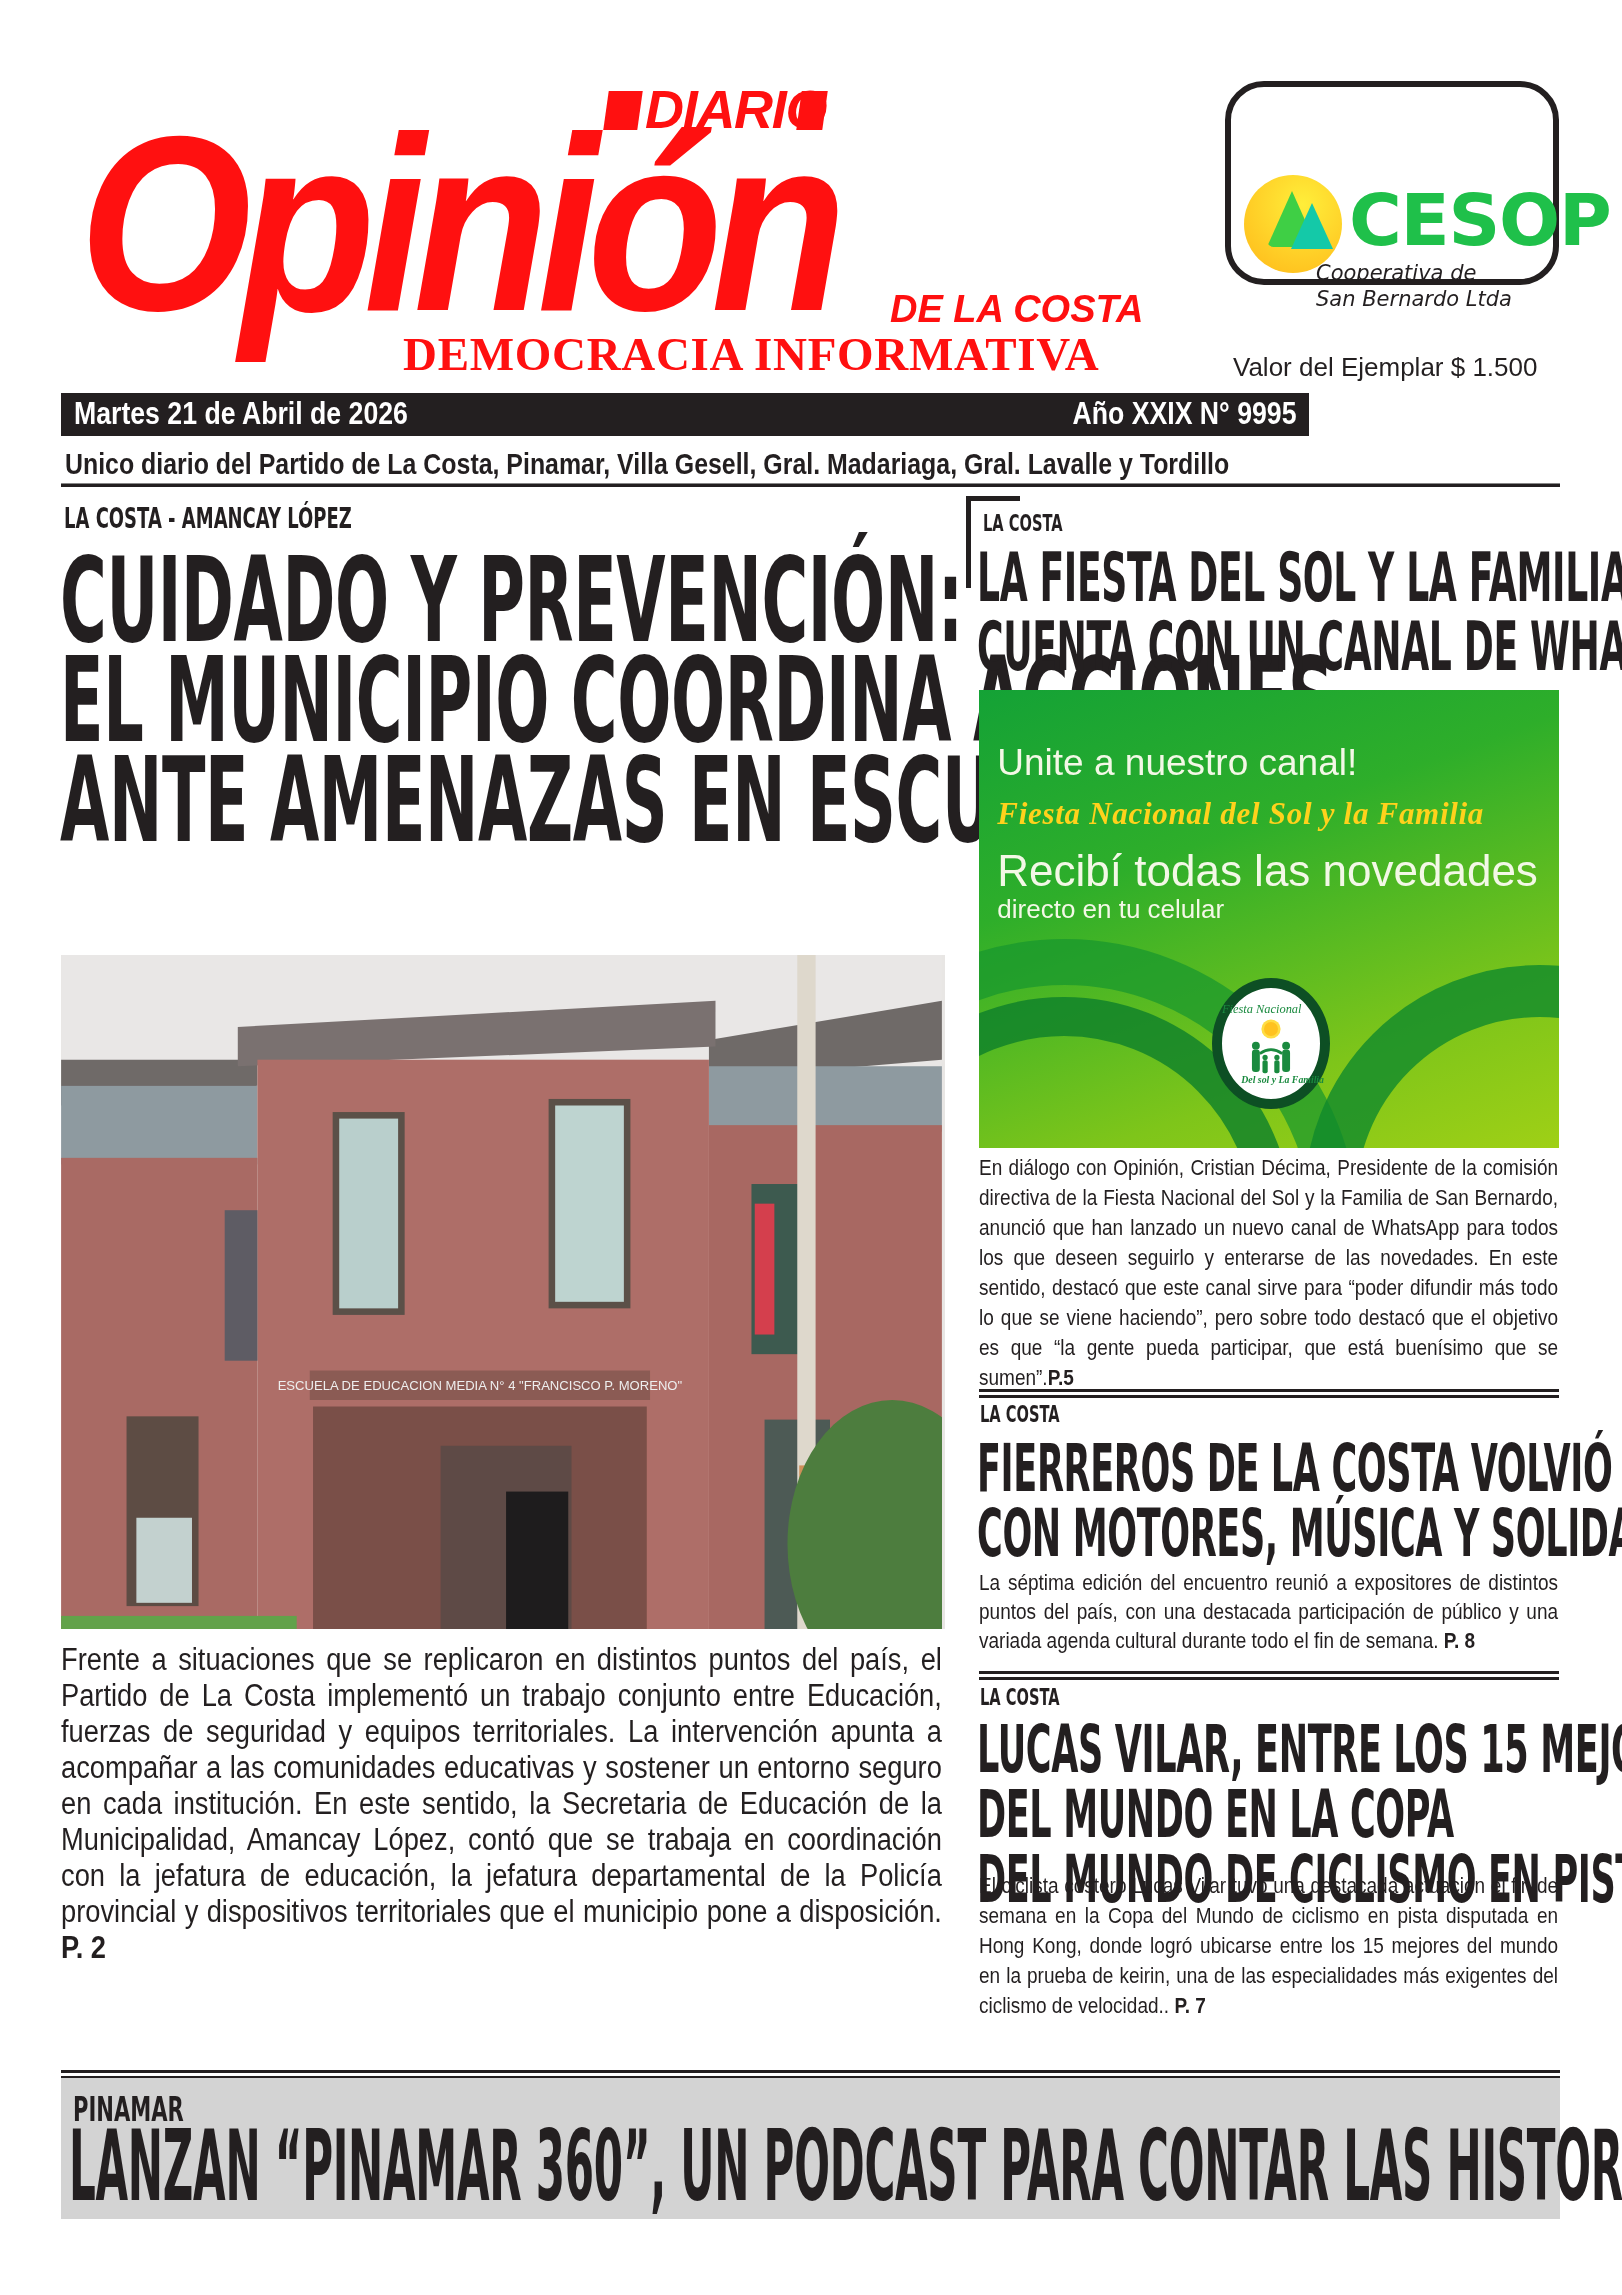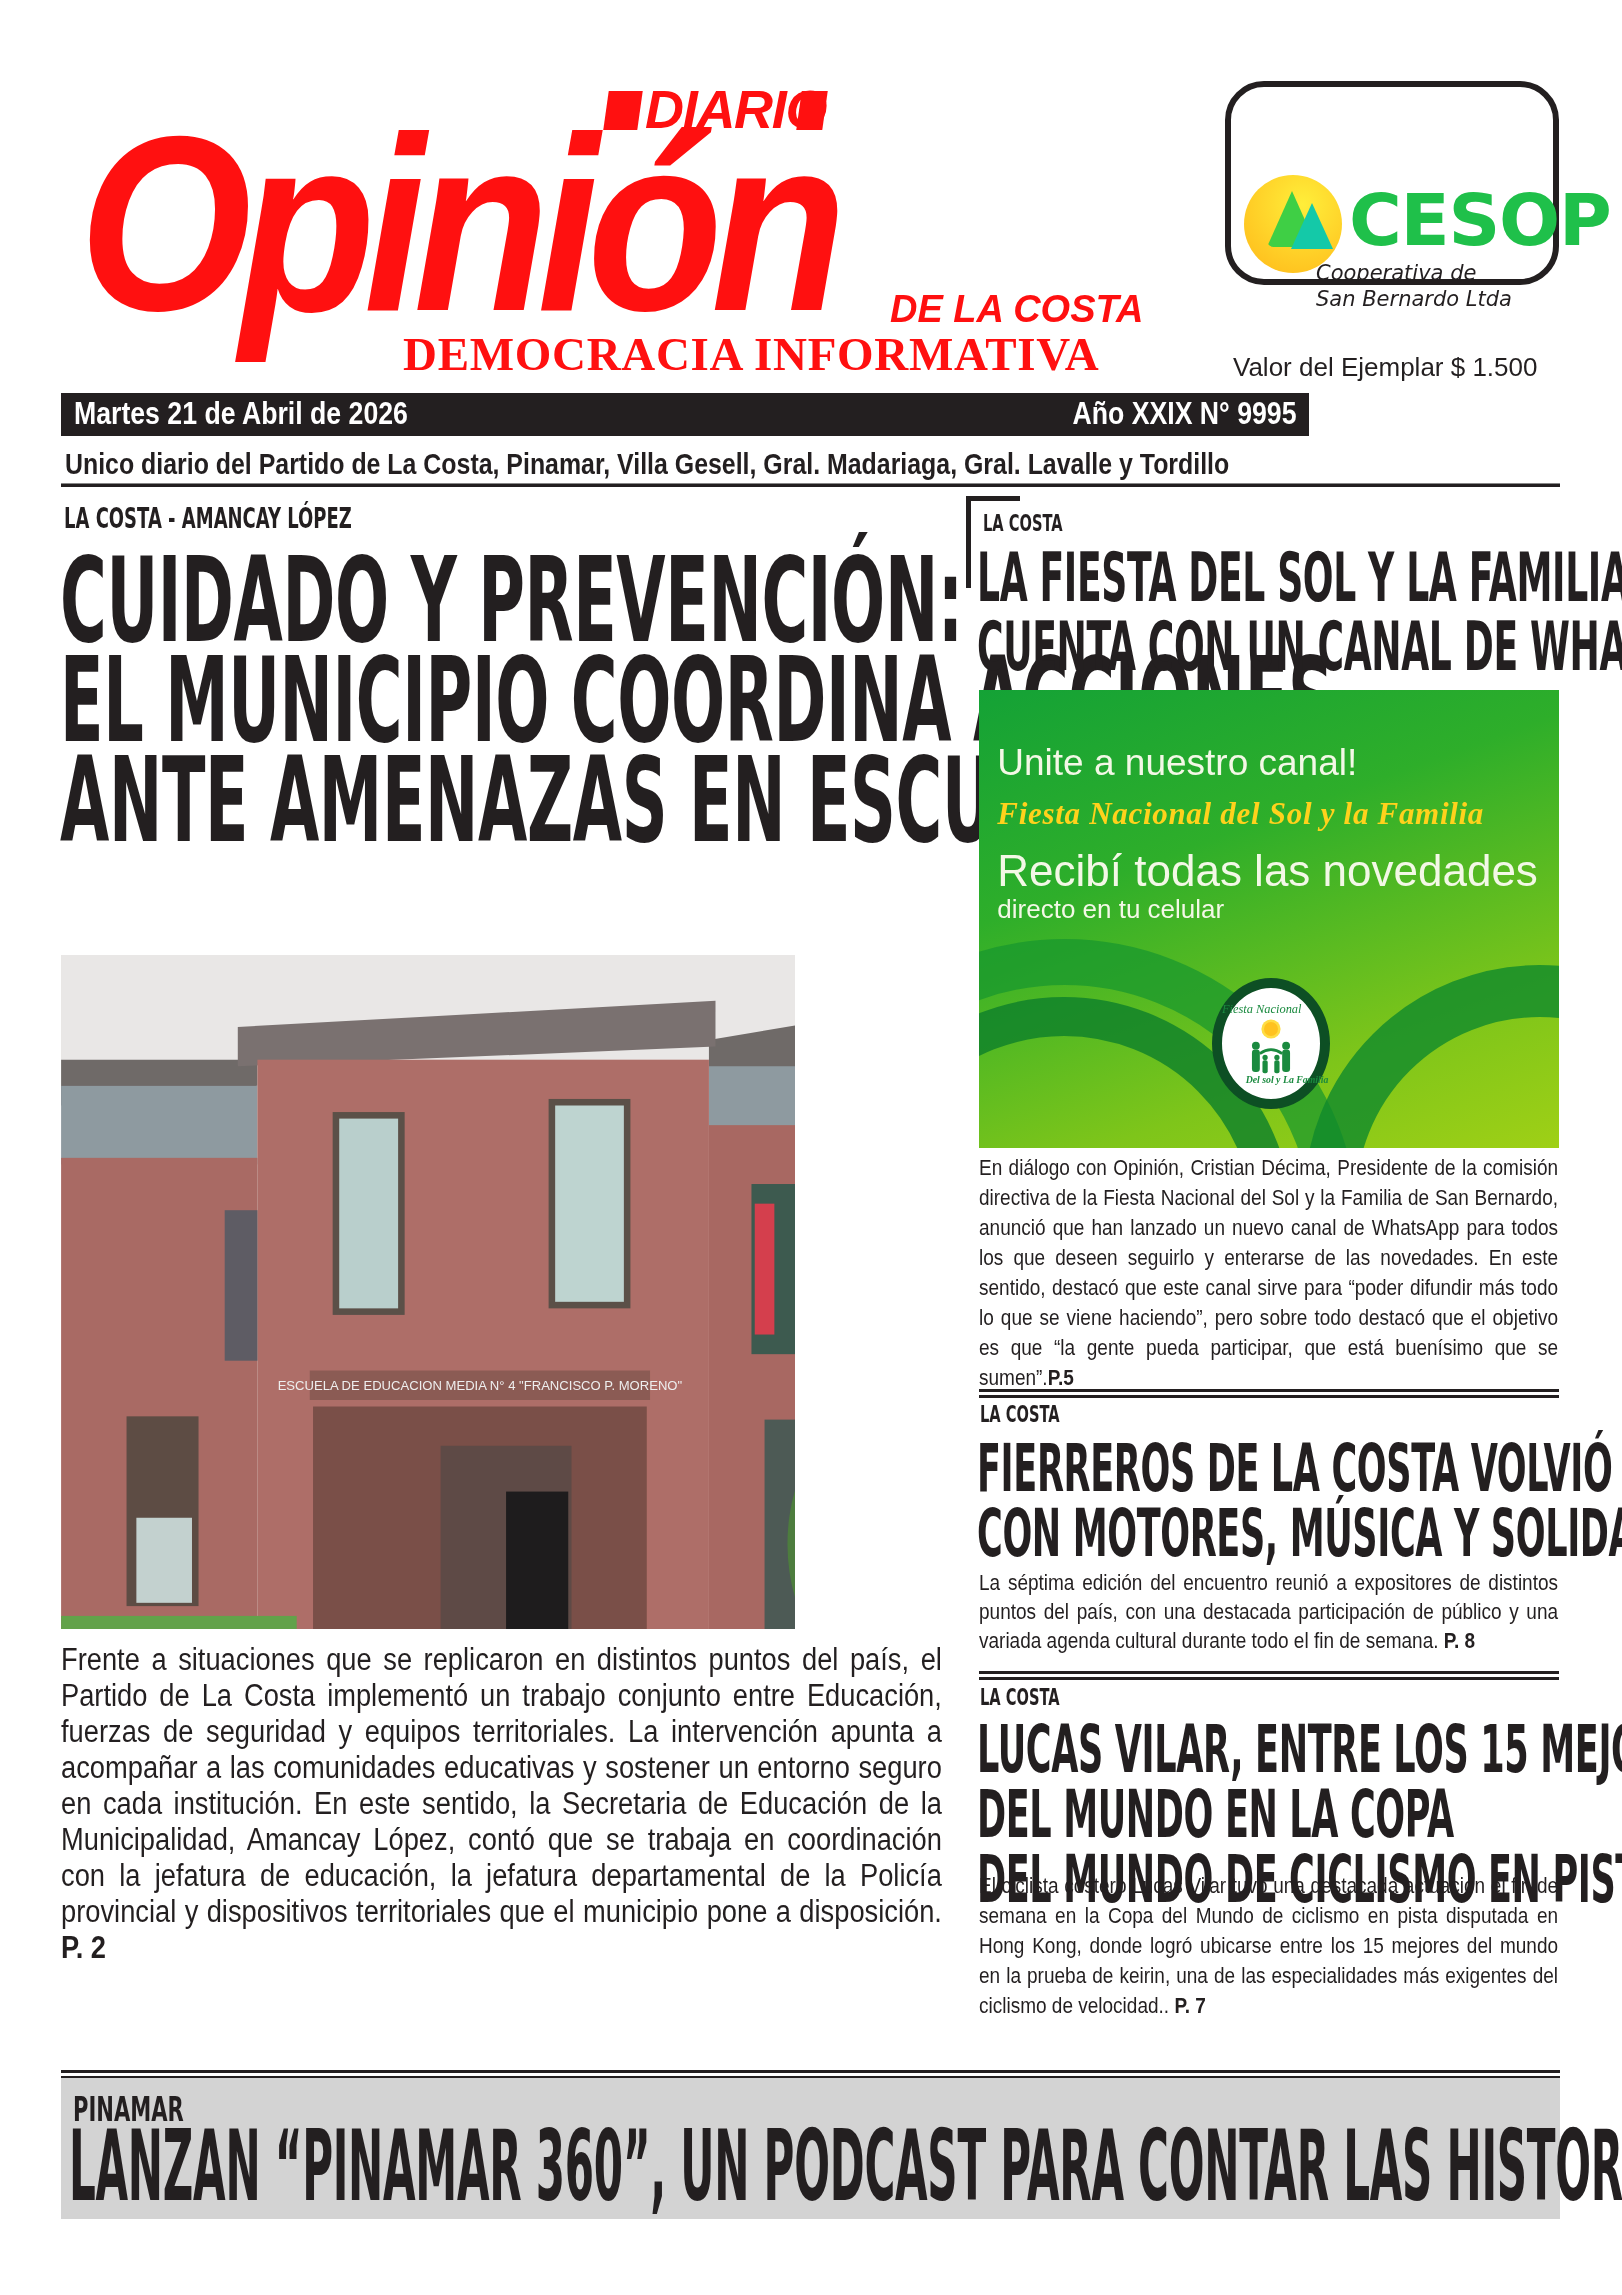--- a/index.html
+++ b/index.html
@@ -33,42 +33,42 @@
   
   .kicker { font-family: "DejaVu Sans", sans-serif; font-weight: bold; color: #231f20; line-height: 1; transform: scaleX(0.62); transform-origin: left; white-space: nowrap; }
   .headline { font-family: "DejaVu Sans", sans-serif; font-weight: bold; color: #231f20; transform: scaleX(0.54); transform-origin: left; white-space: nowrap; letter-spacing: -0.7px; }
   .body-text { font-family: "Liberation Sans", sans-serif; color: #231f20; text-align: justify; }
   .body-text .pref { font-weight: bold; }
   .double-rule { position: absolute; height: 9.2px; border-top: 3.9px solid #231f20; border-bottom: 3.9px solid #231f20; }
 
   
   .main-kicker { position: absolute; left: 64px; top: 504px; font-size: 29px; }
   .main-headline { position: absolute; left: 60px; top: 550px; font-size: 118px; line-height: 100px; }
-  .main-photo { position: absolute; left: 61px; top: 955px; width: 734px; height: 674px; overflow: hidden; background: #e8e6e4; }
+  .main-photo { position: absolute; left: 61px; top: 955px; width: 884px; height: 674px; overflow: hidden; background: #e8e6e4; }
   .main-body { position: absolute; left: 61px; top: 1642px; width: 881px; font-size: 31px; line-height: 36px; transform: scaleX(0.88); transform-origin: left; width: 1001px; }
 
   
   .side1-bracket { position: absolute; left: 966px; top: 496px; width: 5.2px; height: 92px; background: #231f20; }
   .side1-bracket-top { position: absolute; left: 966px; top: 496px; width: 54px; height: 5.2px; background: #231f20; }
   .side1-kicker { position: absolute; left: 983px; top: 512px; font-size: 23.6px; }
   .side1-headline { position: absolute; left: 977px; top: 544px; font-size: 67px; line-height: 69px; }
   .promo { position: absolute; left: 979px; top: 690px; width: 580px; height: 458px; overflow: hidden;
            background: linear-gradient(160deg, #14a236 0%, #2eae2a 35%, #7ec51a 75%, #9fd016 100%); }
   .promo .wave1 { position: absolute; left: -144px; top: 307px; width: 458px; height: 458px; border-radius: 50%; border: 39px solid #0d7f2a; opacity: 0.8; }
   .promo .wave2 { position: absolute; left: -209px; top: 249px; width: 589px; height: 589px; border-radius: 50%; border: 46px solid #16962e; opacity: 0.7; }
   .promo .wave3 { position: absolute; right: -216px; top: 275px; width: 471px; height: 471px; border-radius: 50%; border: 52px solid #0f8a2c; opacity: 0.8; }
   .promo-line1 { position: absolute; left: 18.3px; top: 52px; font-family: "Liberation Sans", sans-serif; font-size: 37px; color: #f3f8e6; }
   .promo-line2 { position: absolute; left: 18.3px; top: 106px; font-family: "Liberation Serif", serif; font-weight: bold; font-style: italic; font-size: 31px; color: #ffd21c; letter-spacing: 0.7px; }
   .promo-line3 { position: absolute; left: 18.3px; top: 156px; font-family: "Liberation Sans", sans-serif; font-size: 44px; color: #f3f8e6; }
   .promo-line4 { position: absolute; left: 18.3px; top: 204px; font-family: "Liberation Sans", sans-serif; font-size: 26px; color: #f3f8e6; }
   .promo-badge { position: absolute; left: 233px; top: 288px; width: 118px; height: 131px; border-radius: 50%; background: #fff; border: 10.5px solid #0d4f24; }
   .promo-badge .b-top { position: absolute; left: 0; top: 14.4px; width: 100%; text-align: left; font-family: "Liberation Serif", serif; font-style: italic; font-weight: normal; font-size: 12.4px; color: #1a8a3f; }
   .promo-badge .b-sun { position: absolute; left: 42px; top: 34px; width: 14.4px; height: 14.4px; border-radius: 50%; background: #ffc21f; box-shadow: 0 0 0 2.6px #ffdd44; }
   .promo-badge .b-fam { position: absolute; left: 26px; top: 51px; width: 46px; height: 37px; }
-  .promo-badge .b-bot { position: absolute; left: 16px; top: 86px; width: 100%; text-align: center; font-family: "Liberation Serif", serif; font-style: italic; font-weight: bold; font-size: 9.8px; color: #1a8a3f; }
+  .promo-badge .b-bot { position: absolute; left: 4px; top: 86px; width: 100%; text-align: right; font-family: "Liberation Serif", serif; font-style: italic; font-weight: bold; font-size: 9.8px; color: #1a8a3f; }
   .side1-body { position: absolute; left: 979px; top: 1153px; font-size: 21.6px; line-height: 30px; transform: scaleX(0.88); transform-origin: left; width: 658px; }
 
   .rule-a { left: 979px; top: 1389px; width: 580px; }
   .side2-kicker { position: absolute; left: 980px; top: 1403px; font-size: 23.6px; }
   .side2-headline { position: absolute; left: 977px; top: 1436px; font-size: 65px; line-height: 65px; }
   .side2-body { position: absolute; left: 979px; top: 1568px; font-size: 21.6px; line-height: 29px; transform: scaleX(0.88); transform-origin: left; width: 658px; }
 
   .rule-b { left: 979px; top: 1671px; width: 580px; }
   .side3-kicker { position: absolute; left: 980px; top: 1686px; font-size: 23.6px; }
   .side3-headline { position: absolute; left: 977px; top: 1717px; font-size: 65px; line-height: 65px; }

